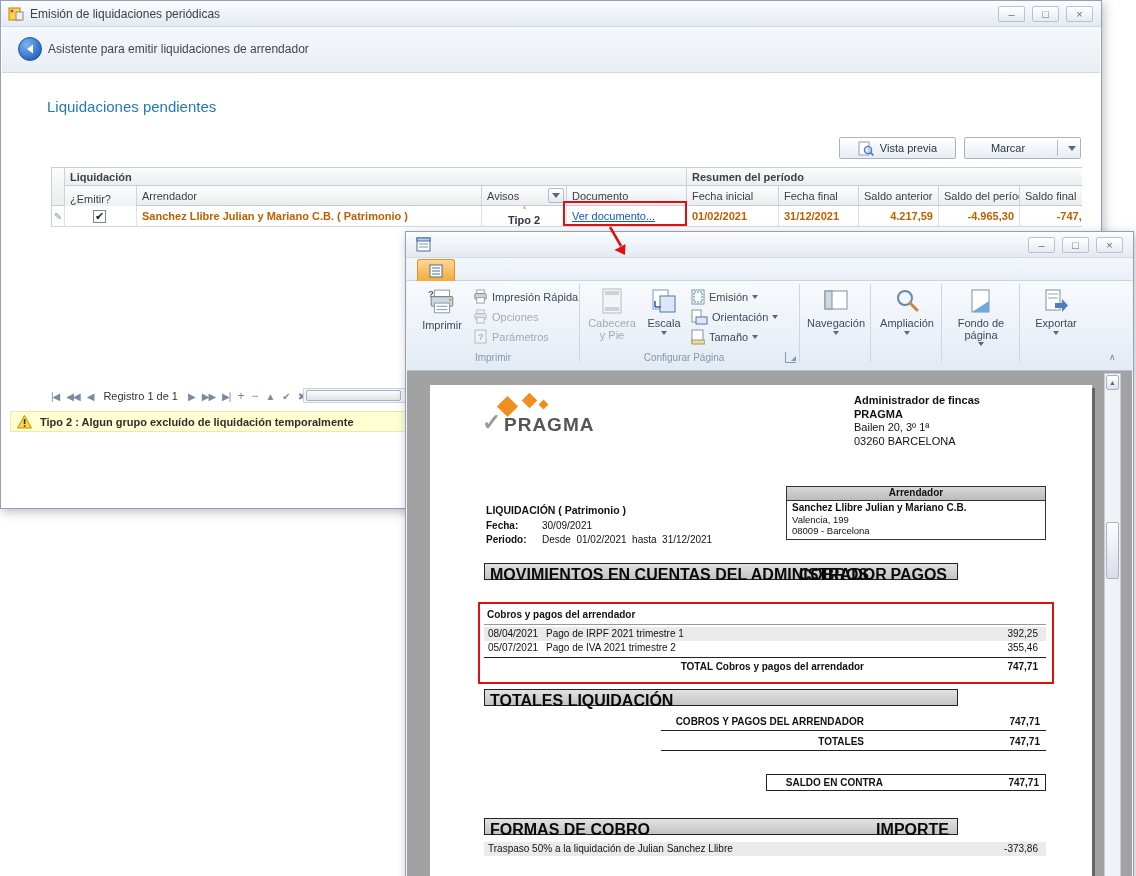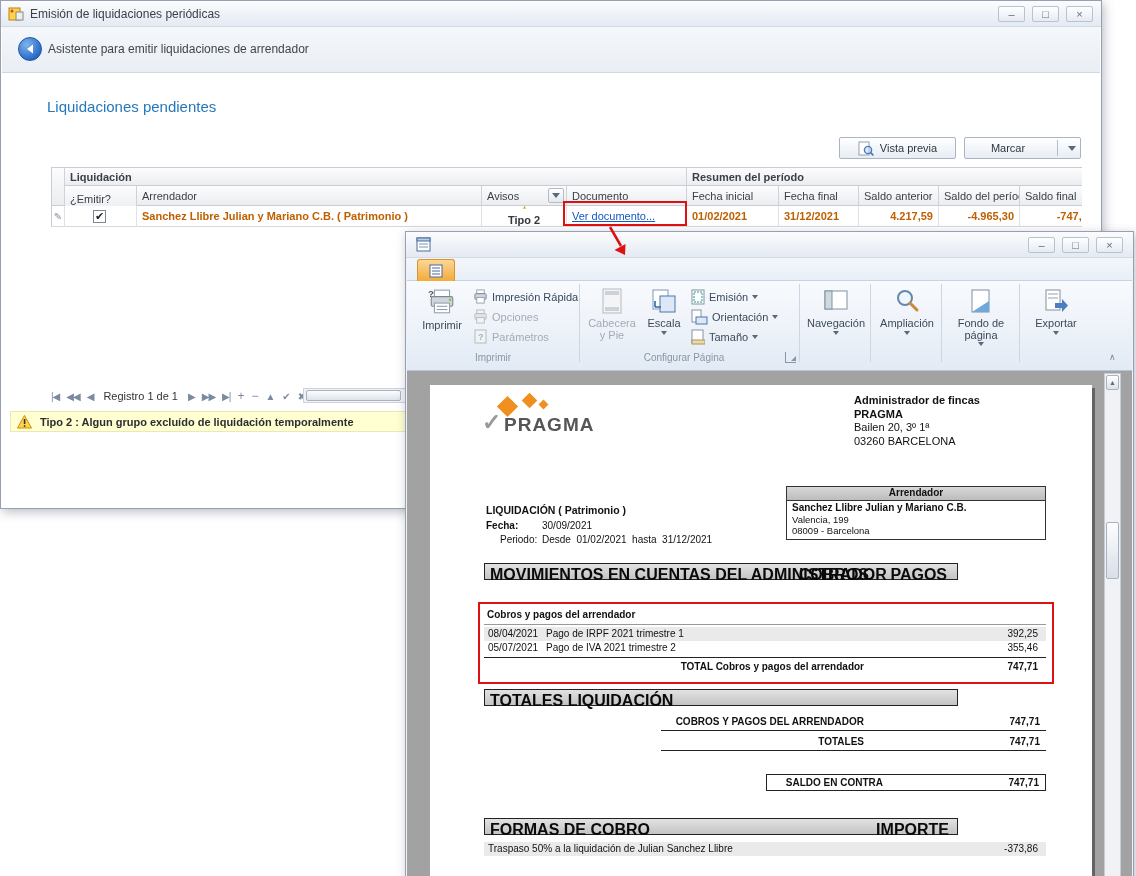--- a/index.html
+++ b/index.html
@@ -403,21 +403,21 @@
       <div style="position:absolute; left:424px; top:9px; font-size:11px; line-height:13.5px;">
         <div style="font-weight:bold;">Administrador de fincas</div>
         <div style="font-weight:bold;">PRAGMA</div>
         <div>Bailen 20, 3º 1ª</div>
         <div>03260 BARCELONA</div>
       </div>
 
       <div style="position:absolute; left:56px; top:119px; font-size:10.5px; font-weight:bold;">LIQUIDACIÓN ( Patrimonio )</div>
       <div style="position:absolute; left:56px; top:135px; font-size:10px; font-weight:bold;">Fecha:</div>
       <div style="position:absolute; left:112px; top:135px; font-size:10px;">30/09/2021</div>
-      <div style="position:absolute; left:70px; top:149px; font-size:10px; font-weight:normal;text-align:center;">Periodo:</div>
+      <div style="position:absolute; left:56px; top:149px; font-size:10px; font-weight:bold;text-align:center;">Periodo:</div>
       <div style="position:absolute; left:112px; top:149px; font-size:10px; white-space:pre;">Desde  01/02/2021  hasta  31/12/2021</div>
 
       <div style="position:absolute; left:356px; top:101px; width:260px; height:54px; border:1px solid #333;">
         <div style="height:14px; background:linear-gradient(#d8d8d8,#bcbcbc); border-bottom:1px solid #333; text-align:center; font-size:10px; font-weight:bold;">Arrendador</div>
         <div style="padding:1px 5px; font-size:10px; font-weight:bold;">Sanchez Llibre Julian y Mariano C.B.</div>
         <div style="padding:0 5px; font-size:9.5px;">Valencia, 199</div>
         <div style="padding:0 5px; font-size:9.5px;">08009 - Barcelona</div>
       </div>
 
       <div class="dbar" style="top:178px;">

